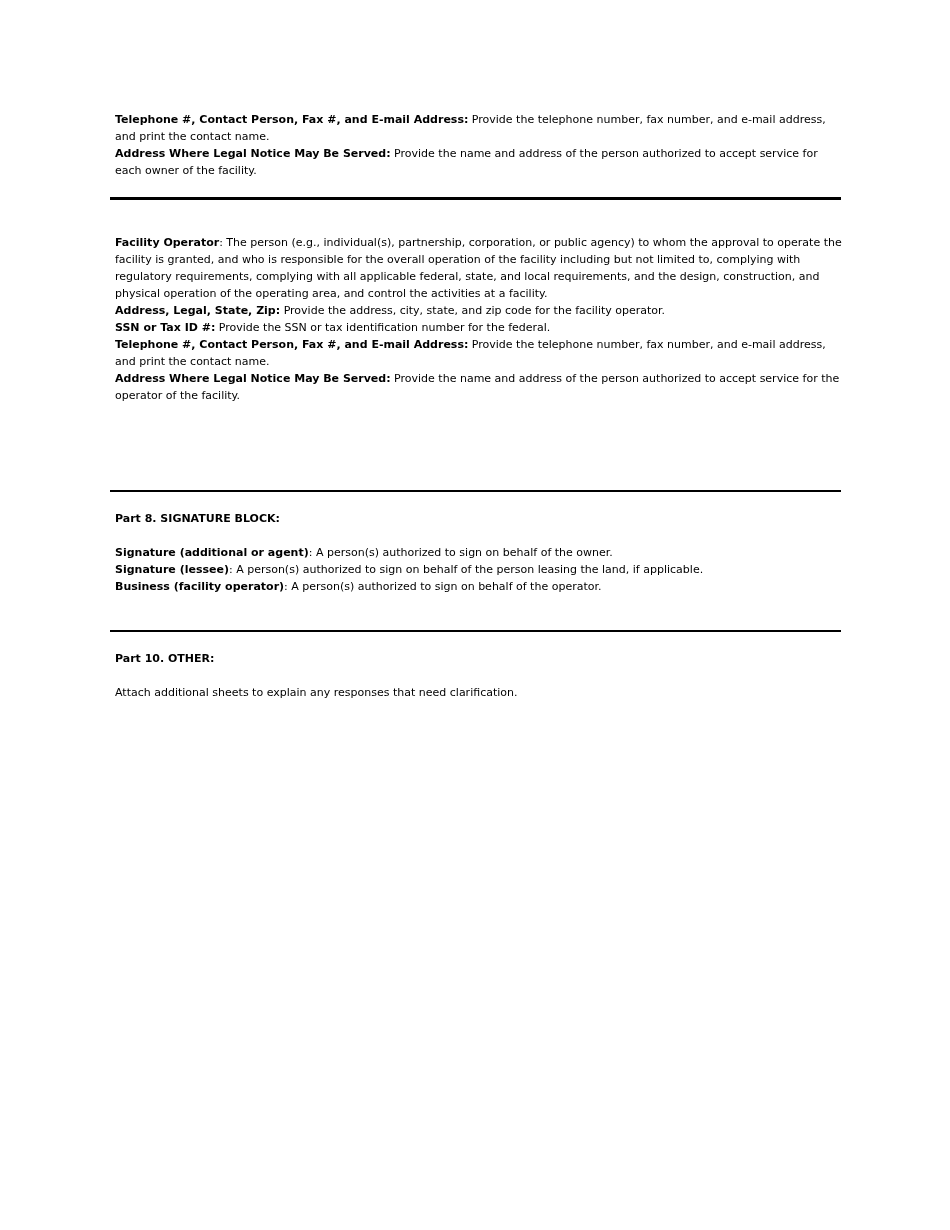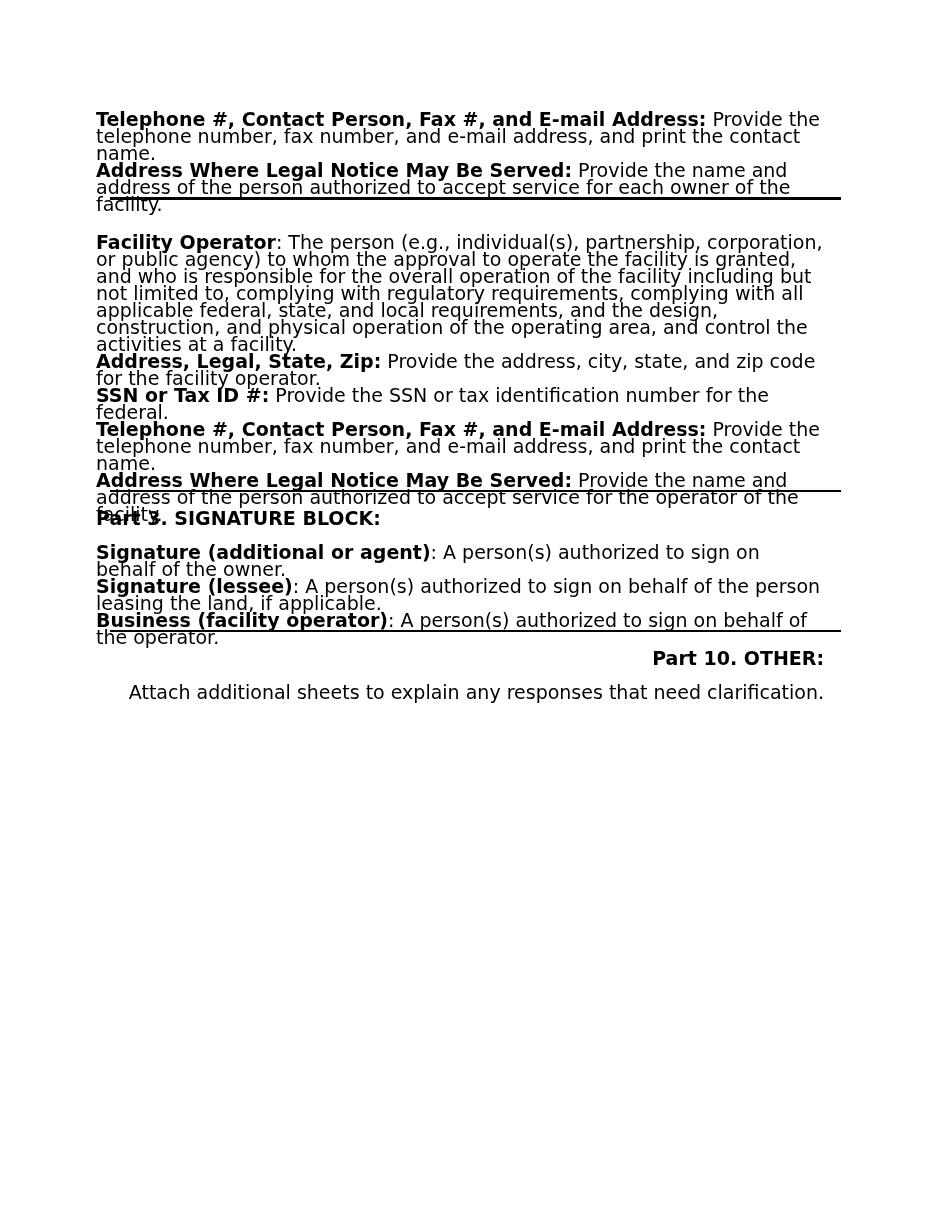--- a/index.html
+++ b/index.html
@@ -1,20 +1,20 @@
 <!DOCTYPE html>
 <html><head>
   <meta charset="utf-8">
   <style>
     html, body { margin: 0; padding: 0; background: #ffffff; }
     body { width: 950px; height: 1230px; position: relative; overflow: hidden; }
     p { margin: 0; }
     b { font-weight: bold; }
     .rule { position: absolute; left: 110px; width: 731px; background: #000; }
-    .abs { position: absolute; left: 96px; width: 728px; font-family: "DejaVu Sans", sans-serif; font-size: 19px; line-height: 17px; color:#000; }
+    .abs { position: absolute; left: 115px; width: 728px; font-family: "DejaVu Sans", sans-serif; font-size: 11px; line-height: 17px; color:#000; }
   </style>
 </head>
 <body>
 
 <div class="abs" style="top:111px;">
   <p><b>Telephone #, Contact Person, Fax #, and E-mail Address:</b><span> Provide the telephone number, fax number, and e-mail address, and print the contact name.</span></p>
   <p><b>Address Where Legal Notice May Be Served:</b><span> Provide the name and address of the person authorized to accept service for each owner of the facility.</span></p>
 </div>
 
 <div class="rule" style="top:197px; height:3px;"></div>
@@ -24,26 +24,26 @@
   <p><b>Facility Operator</b><span>: The person (e.g., individual(s), partnership, corporation, or public agency) to whom the approval to operate the facility is granted, and who is responsible for the overall operation of the facility including but not limited to, complying with regulatory requirements, complying with all applicable federal, state, and local requirements, and the design, construction, and physical operation of the operating area, and control the activities at a facility.</span></p>
   <p><b>Address, Legal, State, Zip:</b><span> Provide the address, city, state, and zip code for the facility operator.</span></p>
   <p><b>SSN or Tax ID #:</b><span> Provide the SSN or tax identification number for the federal.</span></p>
   <p><b>Telephone #, Contact Person, Fax #, and E-mail Address:</b><span> Provide the telephone number, fax number, and e-mail address, and print the contact name.</span></p>
   <p><b>Address Where Legal Notice May Be Served:</b><span> Provide the name and address of the person authorized to accept service for the operator of the facility.</span></p>
 </div>
 
 <div class="rule" style="top:490px; height:2px;"></div>
 
 <div class="abs" style="top:510px;">
-  <p><b>Part 3. SIGNATURE BLOCK:</b></p>
+  <p><b>Part 8. SIGNATURE BLOCK:</b></p>
   <p style="height:17px;"></p>
   <p><b>Signature (additional or agent)</b><span>: A person(s) authorized to sign on behalf of the owner.</span></p>
   <p><b>Signature (lessee)</b><span>: A person(s) authorized to sign on behalf of the person leasing the land, if applicable.</span></p>
   <p><b>Business (facility operator)</b><span>: A person(s) authorized to sign on behalf of the operator.</span></p>
 </div>
 
 <div class="rule" style="top:630px; height:2px;"></div>
 
-<div class="abs" style="top:650px;text-align:right;">
+<div class="abs" style="top:650px;">
   <p><b>Part 10. OTHER:</b></p>
   <p style="height:17px;"></p>
   <p>Attach additional sheets to explain any responses that need clarification.</p>
 </div>
 
 </body></html>

